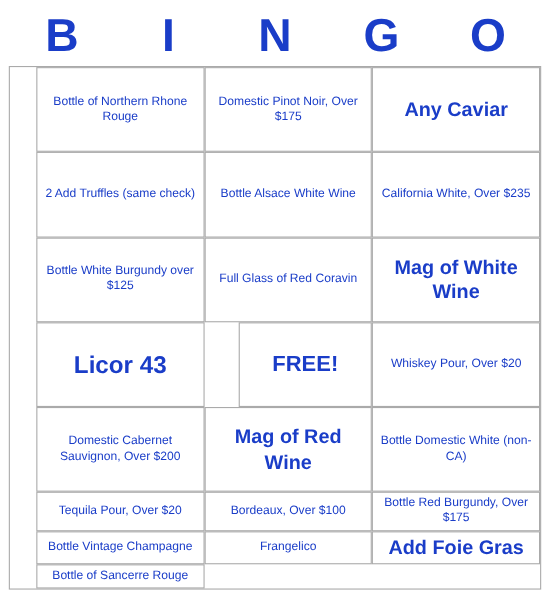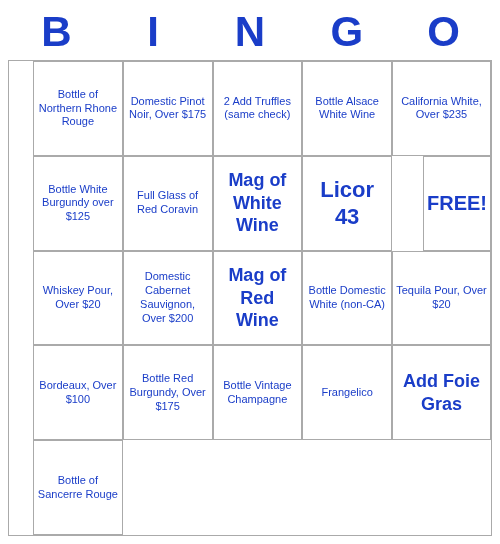--- a/index.html
+++ b/index.html
@@ -22,21 +22,21 @@
     }
     .bingo-letter {
       font-size: 42px;
       font-weight: bold;
       color: #1a3dc8;
       width: 88px;
       text-align: center;
     }
     .bingo-grid {
       display: grid;
-      grid-template-columns: repeat(5, 1fr);
+      grid-template-columns: repeat(3, 1fr);
       grid-template-rows: repeat(5, 1fr);
       width: 100%;
       flex: 1;
       border: 1px solid #aaa;
       padding-left: 24px;
     }
     .bingo-cell {
       border: 1px solid #aaa;
       display: flex;
       align-items: center;
@@ -68,20 +68,21 @@
 <div class="bingo-header">
 <div class="bingo-letter">B</div>
     <div class="bingo-letter">I</div>
     <div class="bingo-letter">N</div>
     <div class="bingo-letter">G</div>
     <div class="bingo-letter">O</div>
   </div>
 <div class="bingo-grid">
 <div class="bingo-cell">Bottle of Northern Rhone Rouge</div>
     <div class="bingo-cell">Domestic Pinot Noir, Over $175</div>
+    <div class="bingo-cell large-text">Any Caviar</div>
     <div class="bingo-cell">2 Add Truffles (same check)</div>
     <div class="bingo-cell">Bottle Alsace White Wine</div>
     <div class="bingo-cell">California White, Over $235</div>
     <div class="bingo-cell">Bottle White Burgundy over $125</div>
     <div class="bingo-cell">Full Glass of Red Coravin</div>
     <div class="bingo-cell large-text">Mag of White Wine</div>
     <div class="bingo-cell xl-text">Licor 43</div>
     <div class="bingo-cell free">FREE!</div>
     <div class="bingo-cell">Whiskey Pour, Over $20</div>
     <div class="bingo-cell">Domestic Cabernet Sauvignon, Over $200</div>

